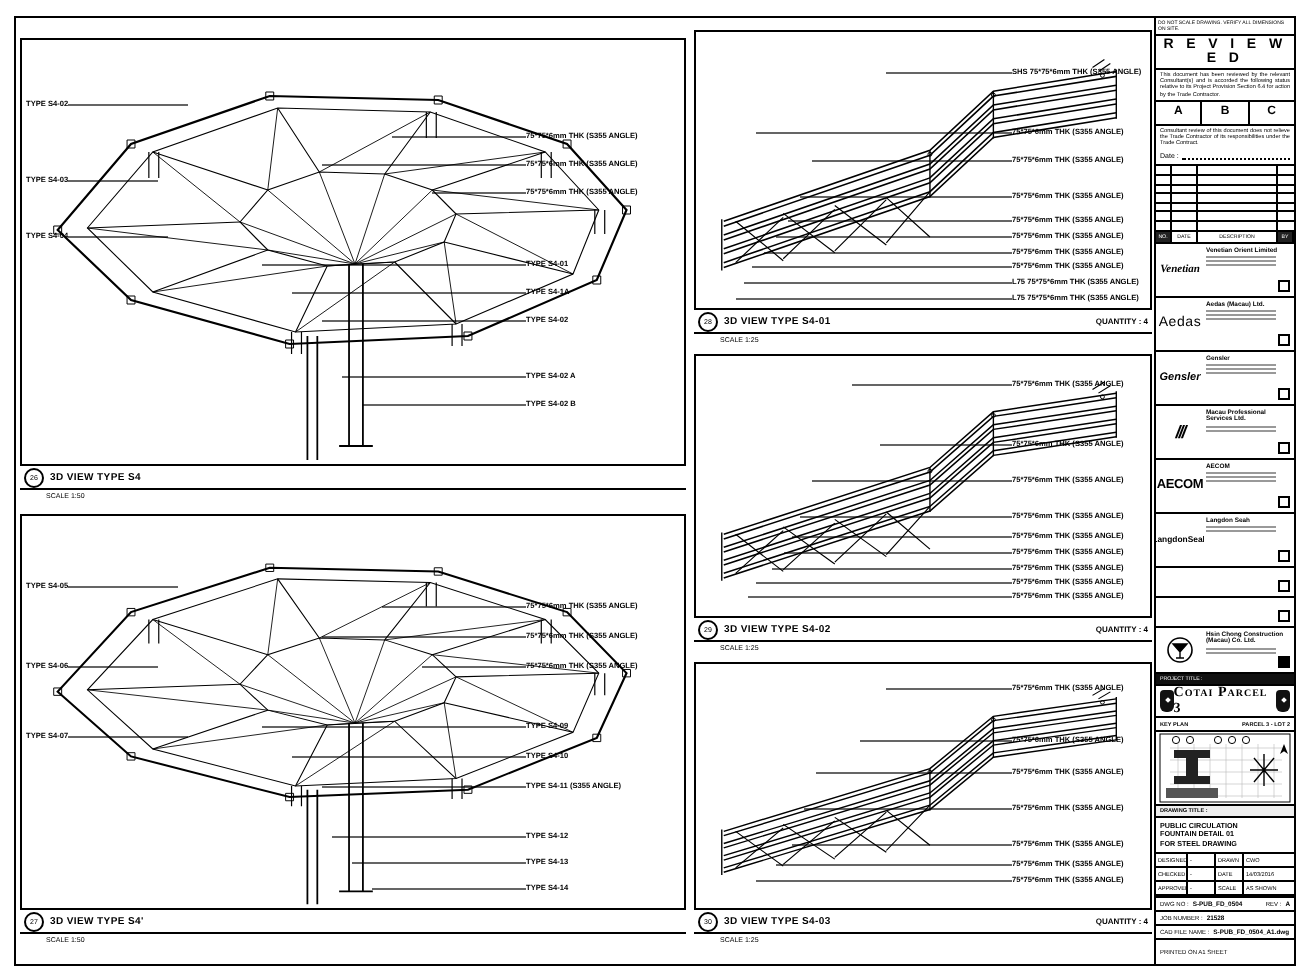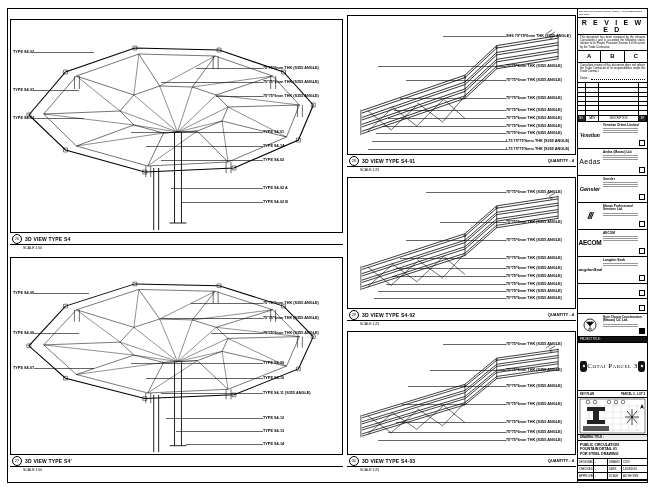--- a/index.html
+++ b/index.html
@@ -44,21 +44,21 @@
   .addr{margin-top:1.5px;}
   .addr i{display:block;height:1px;background:#999;margin:1px 8px 0 0;}
   .cbox{position:absolute;right:2px;bottom:2px;width:4px;height:4px;border:0.7px solid #000;}
   .lg-ven{font-family:"Liberation Serif",serif;font-style:italic;font-weight:bold;font-size:5.5px;}
   .lg-aedas{font-size:7px;letter-spacing:.3px;}
   .lg-gensler{font-weight:bold;font-style:italic;font-size:5.5px;}
   .lg-mps{font-weight:bold;font-style:italic;font-size:9px;letter-spacing:-1px;}
   .lg-aecom{font-weight:bold;font-size:6.5px;letter-spacing:-.2px;}
   .lg-langdon{font-weight:bold;font-size:4.2px;}
   .pt-bar{height:5px;background:#111;color:#fff;font-size:2.6px;line-height:5px;padding-left:2px;}
-  .banner{height:15px;display:flex;align-items:center;justify-content:space-between;padding:16px 2px;}
+  .banner{height:15px;display:flex;align-items:center;justify-content:space-between;padding:0 2px;font-weight:bold;}
   .banner-text{font-family:"Liberation Serif",serif;font-variant:small-caps;font-size:7px;letter-spacing:.5px;}
   .crest{width:7px;height:11px;background:#111;border-radius:2px 2px 3px 3px;position:relative;}
   .crest::after{content:"";position:absolute;left:2.5px;top:4px;width:2px;height:2px;background:#fff;transform:rotate(45deg);}
   .kp-head{display:flex;justify-content:space-between;font-size:2.8px;font-weight:bold;border-bottom:1px solid #000;padding:1px 2px;}
   .kp-map{display:block;width:100%;height:36px;}
   .dt-bar{height:5px;font-size:2.8px;font-weight:bold;line-height:5px;padding-left:2px;background:#eee;}
   .dt-lines{padding:2px;font-size:3.6px;line-height:4.6px;font-weight:bold;}
   .fields{display:grid;grid-template-columns:16px 14px 14px 1fr;}
   .fields>span{border-right:1px solid #000;border-bottom:1px solid #000;font-size:2.8px;line-height:3px;padding:1.5px 1px;overflow:hidden;white-space:nowrap;}
   .fields>span:nth-child(4n){border-right:none;}

